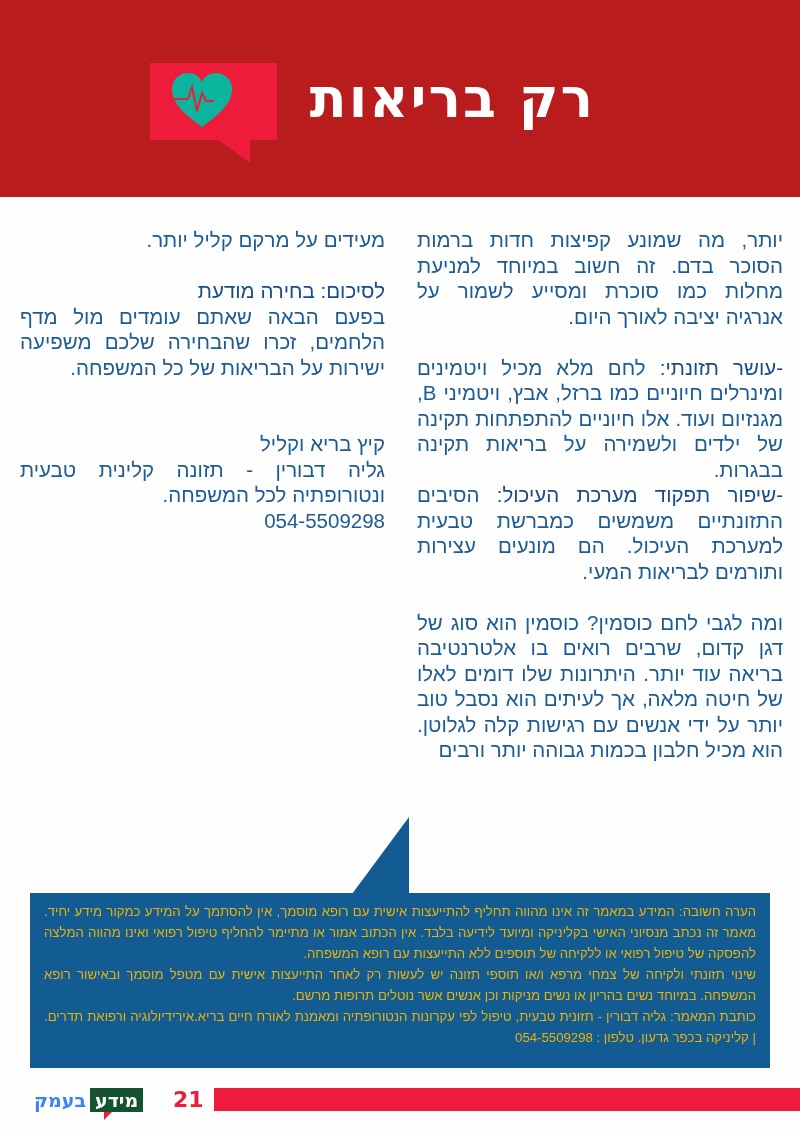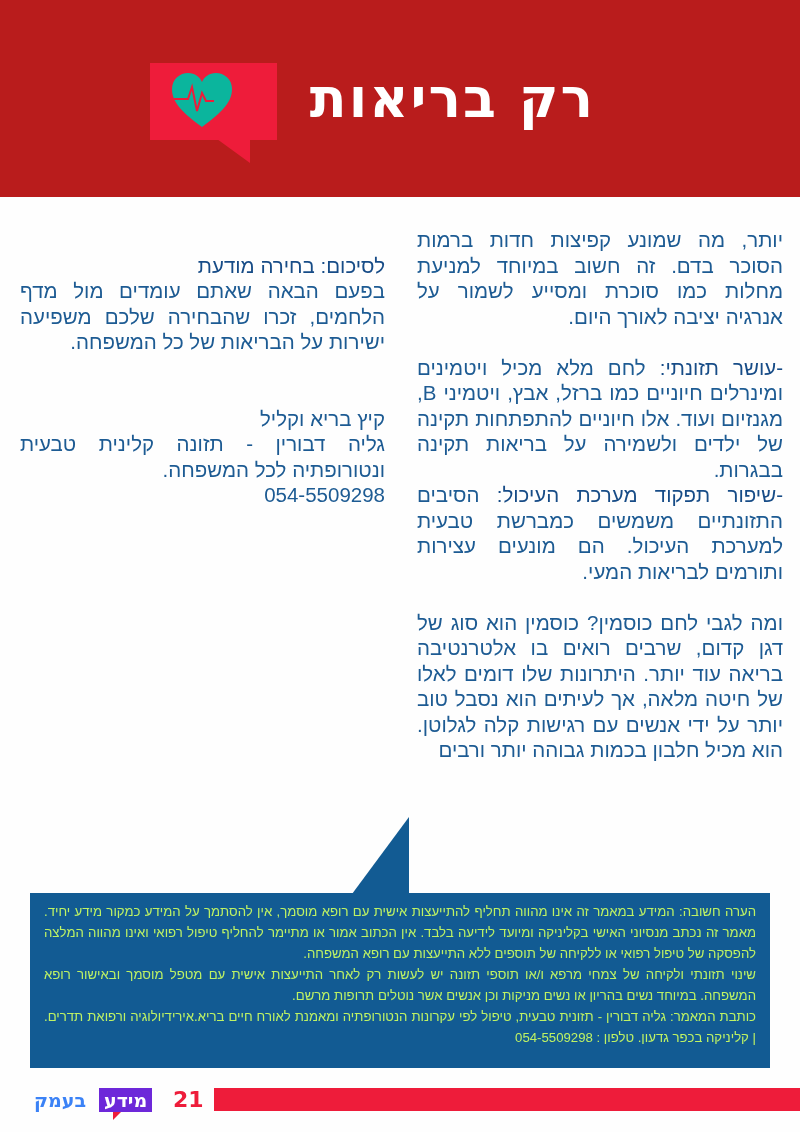--- a/index.html
+++ b/index.html
@@ -15,30 +15,30 @@
 
   .col { position: absolute; direction: rtl; text-align: justify; color: #1d5b93;
     font-family: "Liberation Sans", sans-serif; font-size: 20.5px; line-height: 25.5px; }
   .col-right { left: 417px; width: 366px; top: 227px; }
   .col-left { left: 20px; width: 365px; top: 227px; }
   .col p { margin: 0; }
   .gap { height: 25.5px; }
   .bold { font-weight: normal; color: #174c87; }
   .col .last { text-align-last: right; }
   .note { position: absolute; left: 30px; top: 893px; width: 740px; height: 175px; background: #125b93;
-    padding: 8px 14px 6px 14px; direction: rtl; color: #bef264;
+    padding: 8px 14px 6px 14px; direction: rtl; color: #eab308;
     font-family: "Liberation Sans", sans-serif; font-size: 13.2px; line-height: 21px; text-align: justify; }
   .note p { margin: 0; }
 
   .footer-bar { position: absolute; left: 214px; top: 1088px; width: 586px; height: 23px; background: #ee1c3a; }
   .footer-num { position: absolute; left: 173px; top: 1086px; width: 40px; height: 28px;
     color: #ee1c3a; font-weight: bold; font-size: 22px; line-height: 28px; font-family: "DejaVu Sans", sans-serif; }
   .footer-logo { position: absolute; left: 30px; top: 1087px; height: 26px; display: flex; direction: rtl;
     align-items: center; font-family: "DejaVu Sans", sans-serif; font-weight: bold; font-size: 19px; }
-  .logo-box { background: #6d28d9; color: #fff; padding: 0 5px; height: 24px; line-height: 24px; position: relative; margin-left: 9px; }
+  .logo-box { background: #14532d; color: #fff; padding: 0 5px; height: 24px; line-height: 24px; position: relative; }
   .logo-box::after { content: ""; position: absolute; left: 14px; bottom: -8px; border-top: 8px solid #ee1c3a; border-right: 8px solid transparent; }
   .logo-text { color: #3b82f6; padding: 0 4px; line-height: 24px; }
 </style>
 </head>
 <body>
 
 <div class="header">
   <div class="header-bubble"></div>
   <svg style="position:absolute;left:217px;top:139px" width="34" height="25">
     <polygon points="0,0 33,0 33,24" fill="#ee1c3a"></polygon>
@@ -53,20 +53,21 @@
 <div class="col col-right">
   <p class="last">יותר, מה שמונע קפיצות חדות ברמות הסוכר בדם. זה חשוב במיוחד למניעת מחלות כמו סוכרת ומסייע לשמור על אנרגיה יציבה לאורך היום.</p>
   <div class="gap"></div>
   <p class="last"><span class="bold">-עושר תזונתי:</span><span> לחם מלא מכיל ויטמינים ומינרלים חיוניים כמו ברזל, אבץ, ויטמיני B, מגנזיום ועוד. אלו חיוניים להתפתחות תקינה של ילדים ולשמירה על בריאות תקינה בבגרות.</span></p>
   <p class="last"><span class="bold">-שיפור תפקוד מערכת העיכול:</span><span> הסיבים התזונתיים משמשים כמברשת טבעית למערכת העיכול. הם מונעים עצירות ותורמים לבריאות המעי.</span></p>
   <div class="gap"></div>
   <p>ומה לגבי לחם כוסמין? כוסמין הוא סוג של דגן קדום, שרבים רואים בו אלטרנטיבה בריאה עוד יותר. היתרונות שלו דומים לאלו של חיטה מלאה, אך לעיתים הוא נסבל טוב יותר על ידי אנשים עם רגישות קלה לגלוטן. הוא מכיל חלבון בכמות גבוהה יותר ורבים</p>
 </div>
 
 <div class="col col-left">
+  <p class="last">מעידים על מרקם קליל יותר.</p>
   <div class="gap"></div>
   <p class="bold">לסיכום: בחירה מודעת</p>
   <p class="last">בפעם הבאה שאתם עומדים מול מדף הלחמים, זכרו שהבחירה שלכם משפיעה ישירות על הבריאות של כל המשפחה.</p>
   <div class="gap"></div>
   <div class="gap"></div>
   <p class="last">קיץ בריא וקליל</p>
   <p class="last">גליה דבורין - תזונה קלינית טבעית ונטורופתיה לכל המשפחה.</p>
   <p class="last">054-5509298</p>
 </div>
 

